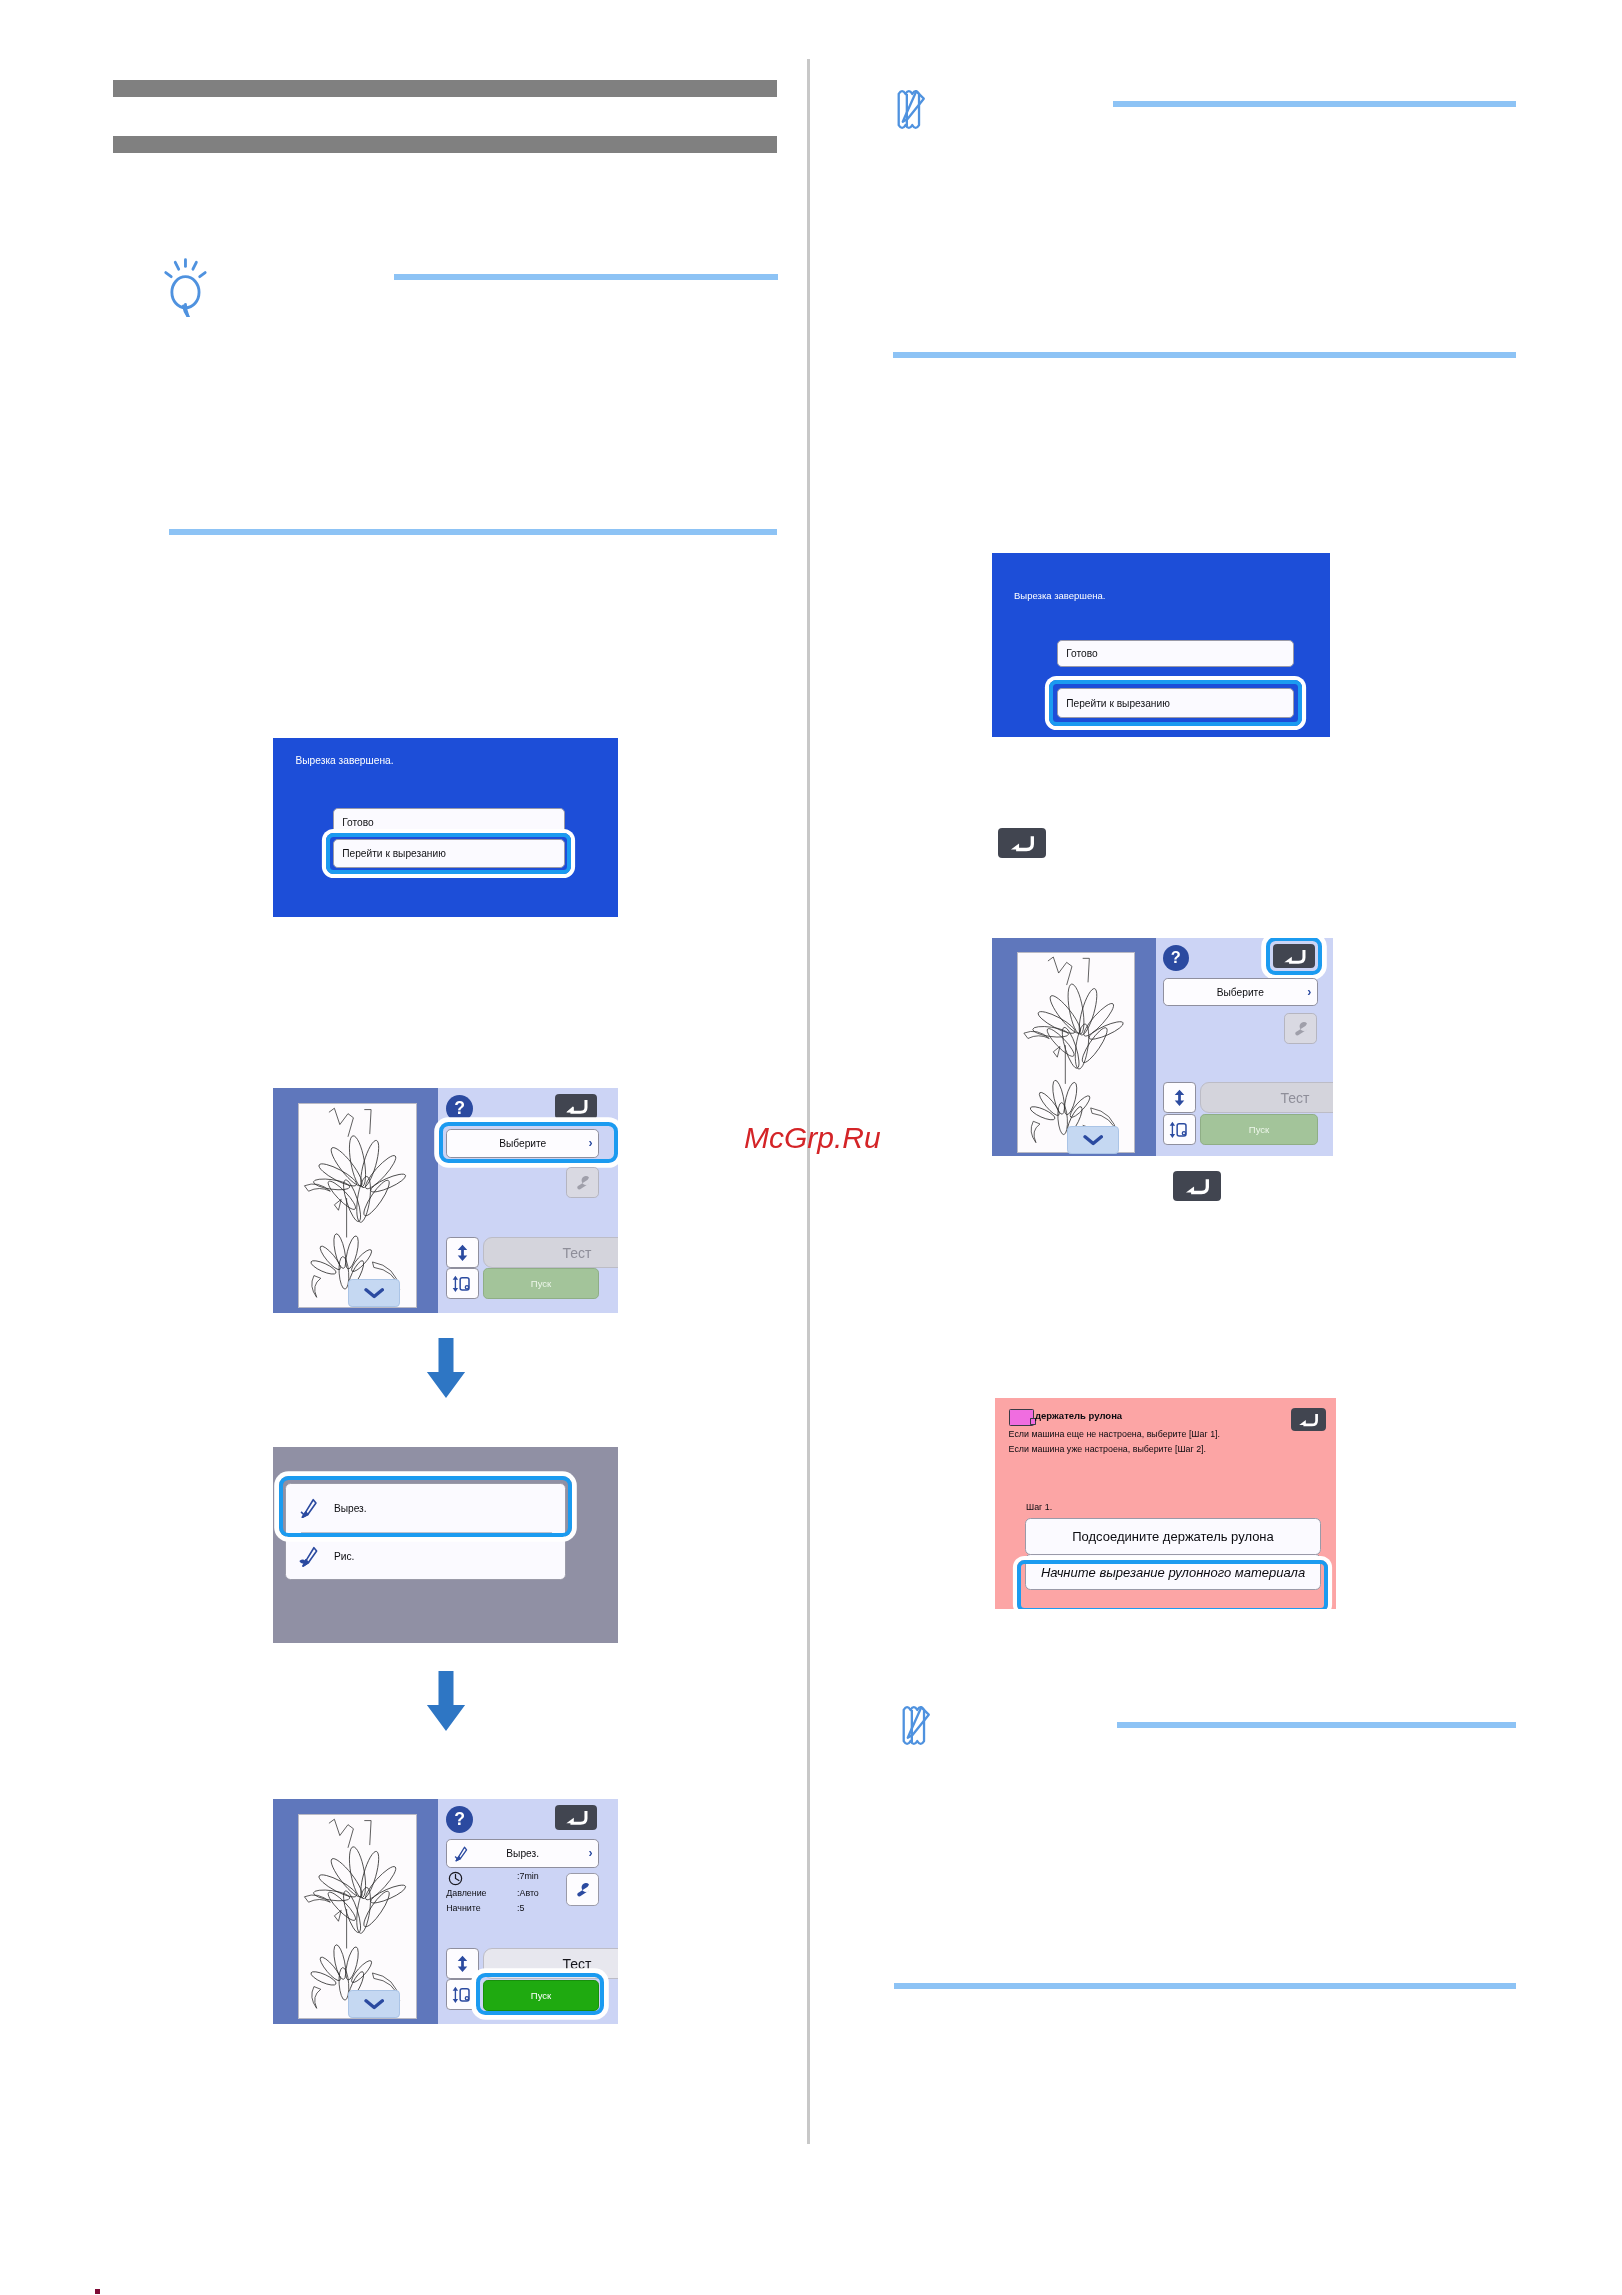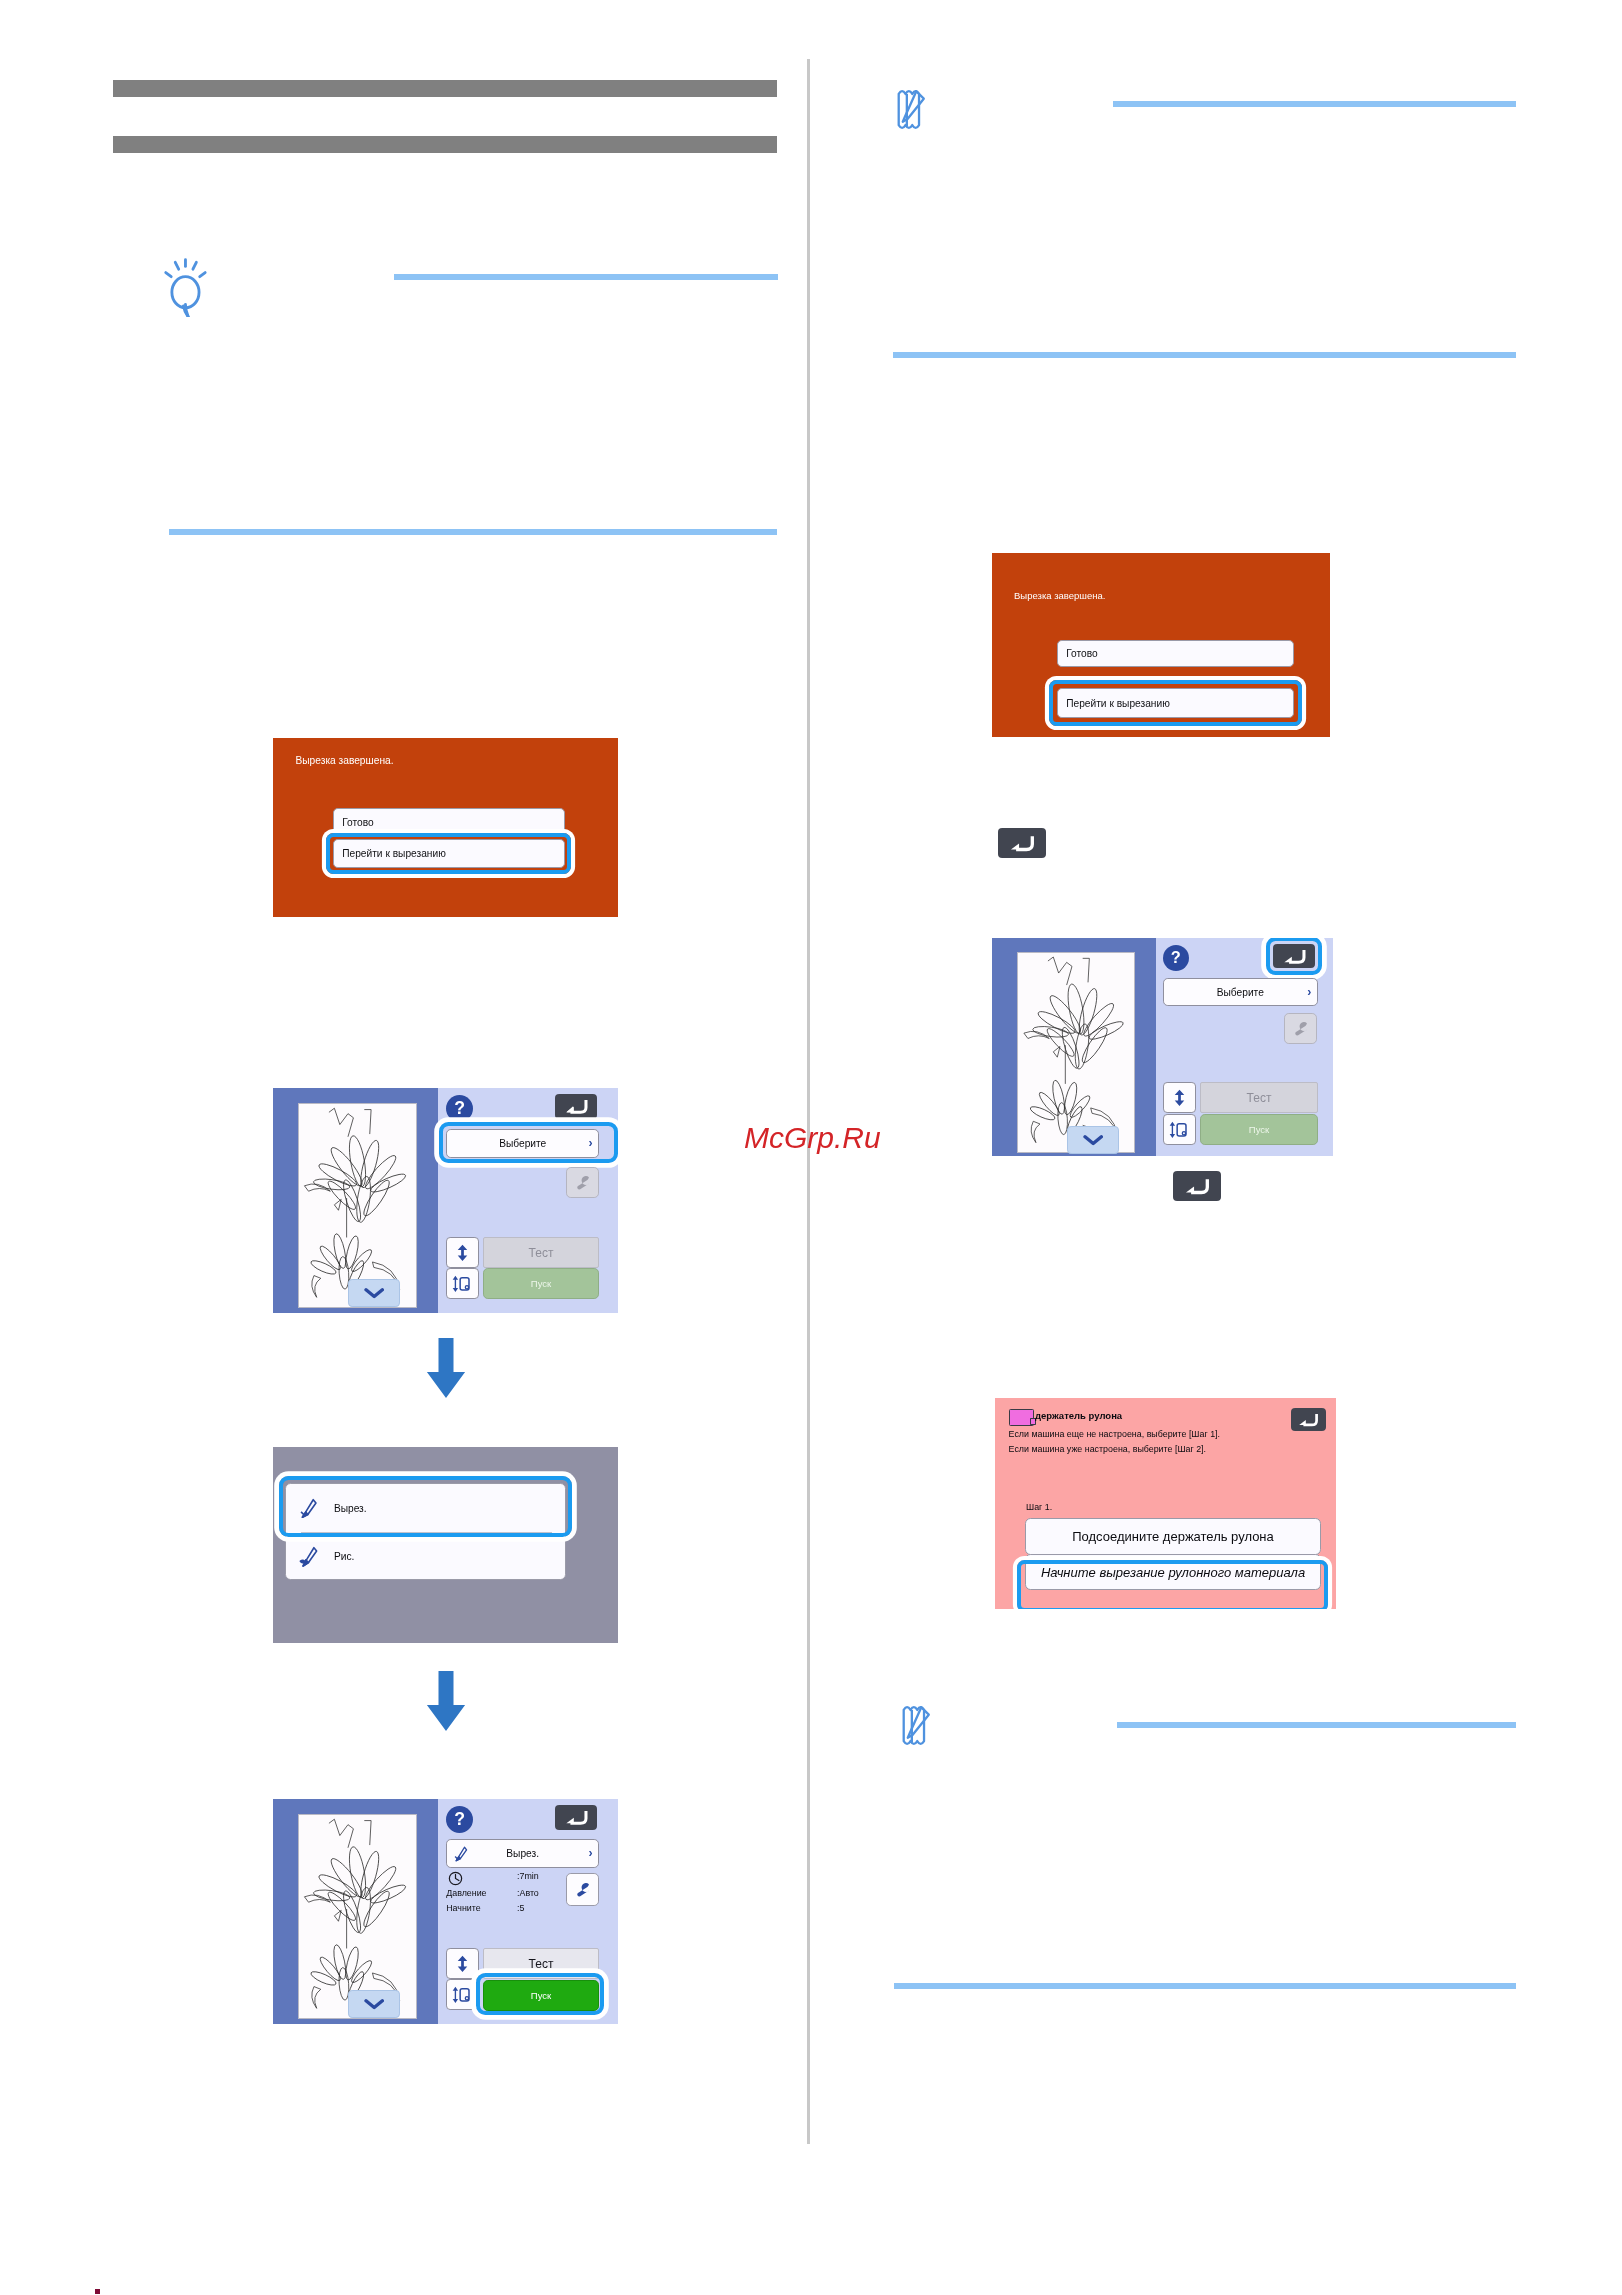--- a/index.html
+++ b/index.html
@@ -23,21 +23,21 @@
   
   .watermark{position:absolute;color:#d42427;font-style:italic;font-size:30px;font-family:"Liberation Sans",sans-serif;letter-spacing:0px;white-space:nowrap;}
 
   
   .down-arrow{position:absolute;width:44px;height:60px;}
 
   
   .lcd{position:absolute;overflow:hidden;}
 
   
-  .scr-done{background:#c2410c;}
+  .scr-done{background:#1d4ed8;}
   .scr-done .done-title{position:absolute;color:#ffffff;font-size:10.2px;white-space:nowrap;}
   .scr-done .btn{position:absolute;background:#fbfaff;border:0.7px solid #9a9aa8;border-radius:4.8px;
                  display:flex;align-items:center;box-sizing:border-box;}
   .scr-done .btn span{font-size:10.2px;color:#101014;padding-left:8.2px;white-space:nowrap;}
 
   
   .hl{position:absolute;border:4.8px solid #1b9bf0;border-radius:9.5px;box-sizing:border-box;
       box-shadow:0 0 0 4.8px #ffffff;pointer-events:none;}
   .hl-tight{position:absolute;border:4.1px solid #1b9bf0;border-radius:7.5px;box-sizing:border-box;
       box-shadow:0 0 0 4.1px #ffffff;pointer-events:none;}
@@ -51,22 +51,22 @@
             display:flex;align-items:center;justify-content:center;font-weight:bold;}
   .back-btn{position:absolute;background:#414550;border-radius:4.1px;display:flex;align-items:center;justify-content:center;}
   .sel-btn{position:absolute;background:#fdfcff;border:0.7px solid #8f8f9e;border-radius:4.8px;
            display:flex;align-items:center;justify-content:center;}
   .sel-btn .lbl{font-size:10.2px;color:#0c0c10;white-space:nowrap;}
   .sel-btn .chev{position:absolute;right:5.5px;color:#2b4aa0;font-size:12.3px;font-weight:bold;line-height:1;}
   .sel-btn .bladeico{position:absolute;left:4.8px;top:50%;transform:translateY(-50%);}
   .wrench-btn{position:absolute;background:#d9d9e2;border:0.7px solid #b5b5c0;border-radius:4.8px;
               display:flex;align-items:center;justify-content:center;}
   .wrench-btn.white{background:#fdfcff;border-color:#9a9aa8;}
-  .test-btn{position:absolute;background:#d4d4dc;border:0.7px solid #bcbcc6;border-radius:2px;
-            display:flex;align-items:center;justify-content:center;color:#8e8e99;font-size:12px;}
+  .test-btn{position:absolute;background:#d4d4dc;border:0.7px solid #bcbcc6;border-radius:9px;
+            display:flex;align-items:center;justify-content:center;color:#8e8e99;font-size:14px;padding-left:36px;}
   .test-btn.active{background:#e7e7ee;color:#16161c;}
   .start-btn{position:absolute;background:#a3c49a;border:0.7px solid #8fae86;border-radius:4.8px;
              display:flex;align-items:center;justify-content:center;color:#edf6ea;font-size:9.5px;}
   .start-btn.active{background:#1faa10;border-color:#17900b;color:#ffffff;}
   .sq-btn{position:absolute;background:#fdfcff;border:0.7px solid #8f8f9e;border-radius:4.1px;
           display:flex;align-items:center;justify-content:center;}
   .down-chip{position:absolute;background:#c5d8f2;border:0.7px solid #aac4e6;border-radius:4.1px;
              display:flex;align-items:center;justify-content:center;}
   .stat-line{position:absolute;font-size:8.9px;color:#0d0d12;white-space:nowrap;}
 

